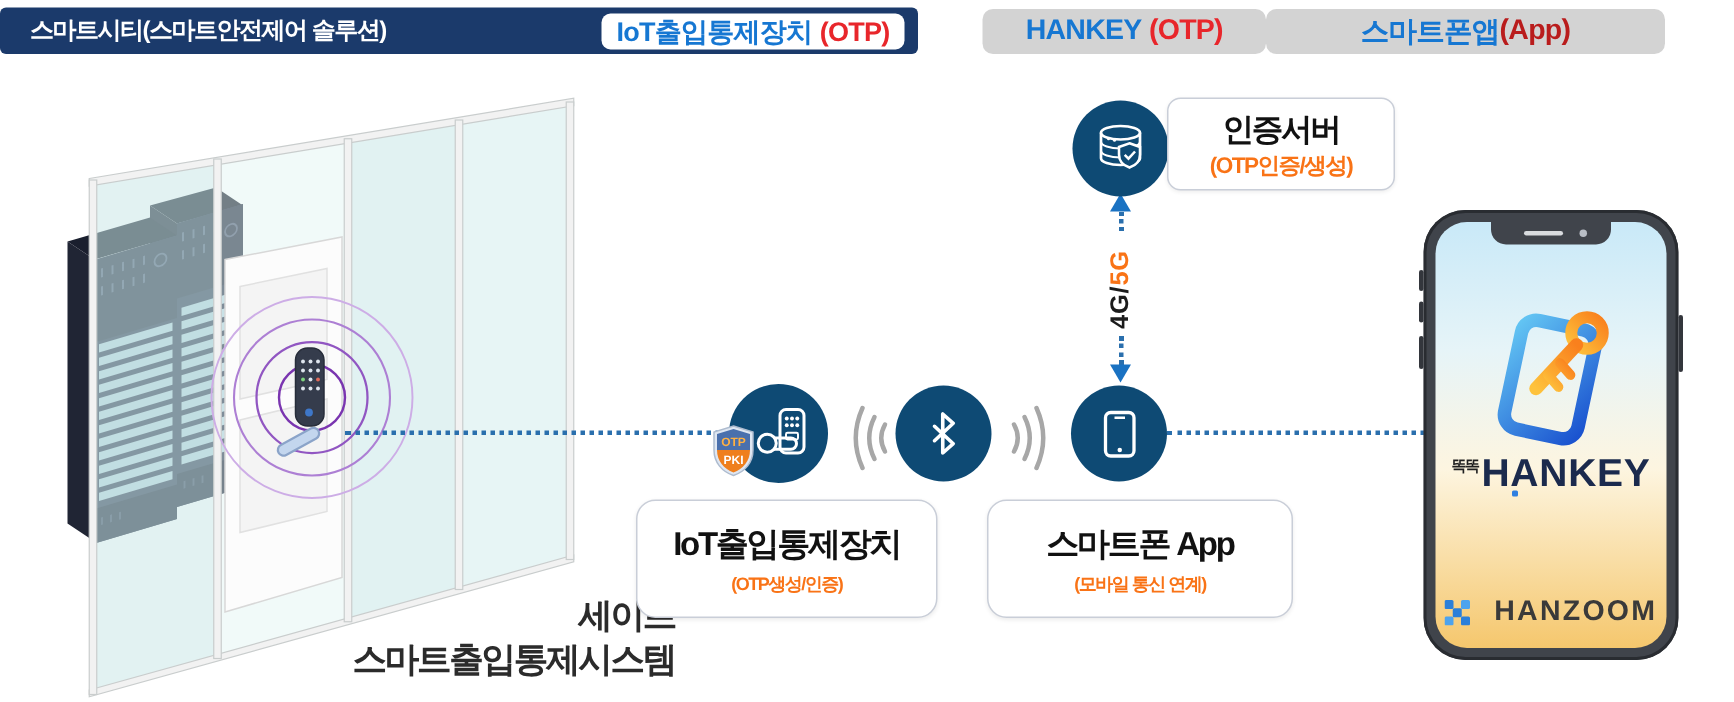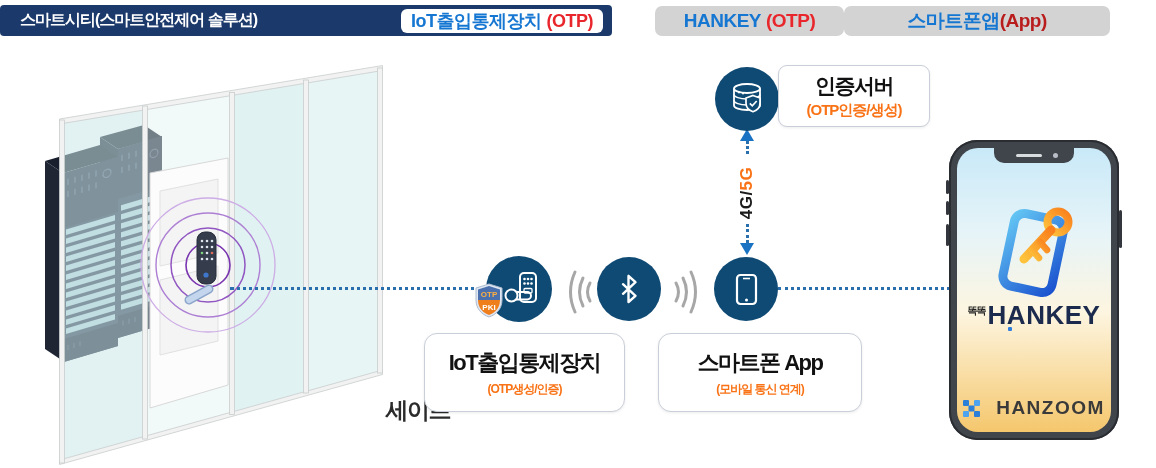--- a/index.html
+++ b/index.html
@@ -207,20 +207,21 @@
       </g>
       <circle cx="206" cy="222" r="2.6" fill="#3e77c9"></circle>
       <ellipse cx="206" cy="238" rx="4.5" ry="3" fill="#97aed2"></ellipse>
       <path d="M209 236 L189 247" stroke="#8ba4c9" stroke-width="9" stroke-linecap="round"></path>
       <path d="M209 236 L189 247" stroke="#c3d6ee" stroke-width="6" stroke-linecap="round"></path>
     </g>
   </svg>
 
   <div class="caption">
     <div>세이프</div>
+    <div>스마트출입통제시스템</div>
   </div>
 
   <div class="dotted-h dh1"></div>
   <div class="dotted-h dh2"></div>
   <div class="arrow-up"></div>
   <div class="dotted-v dv1"></div>
   <div class="link-label"><span>4G/</span><span class="orange">5G</span></div>
   <div class="dotted-v dv2"></div>
   <div class="arrow-down"></div>
 

